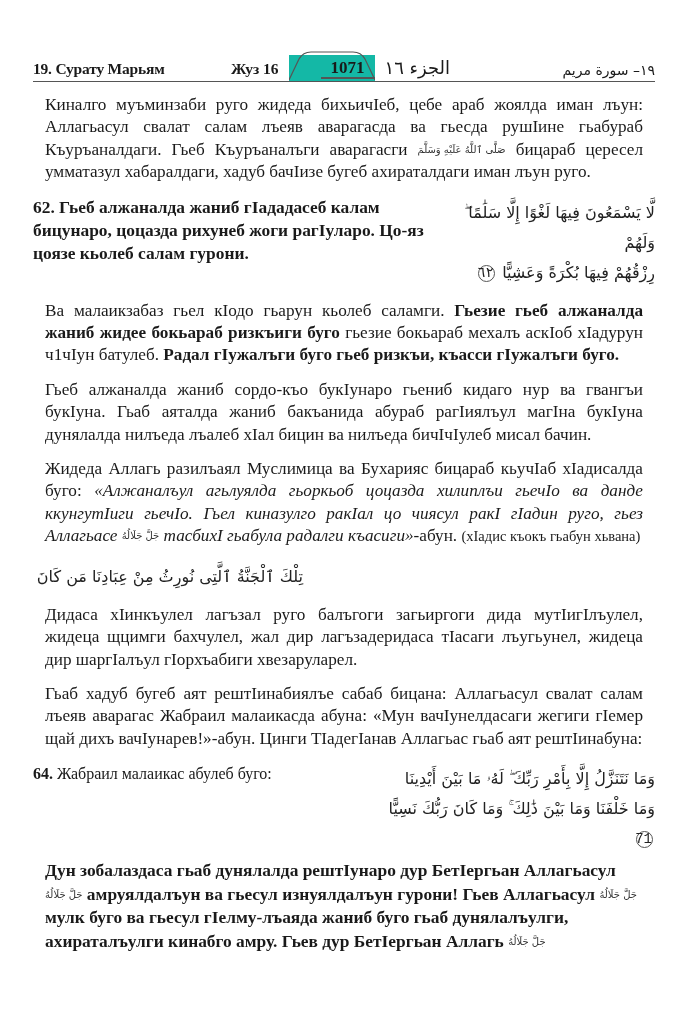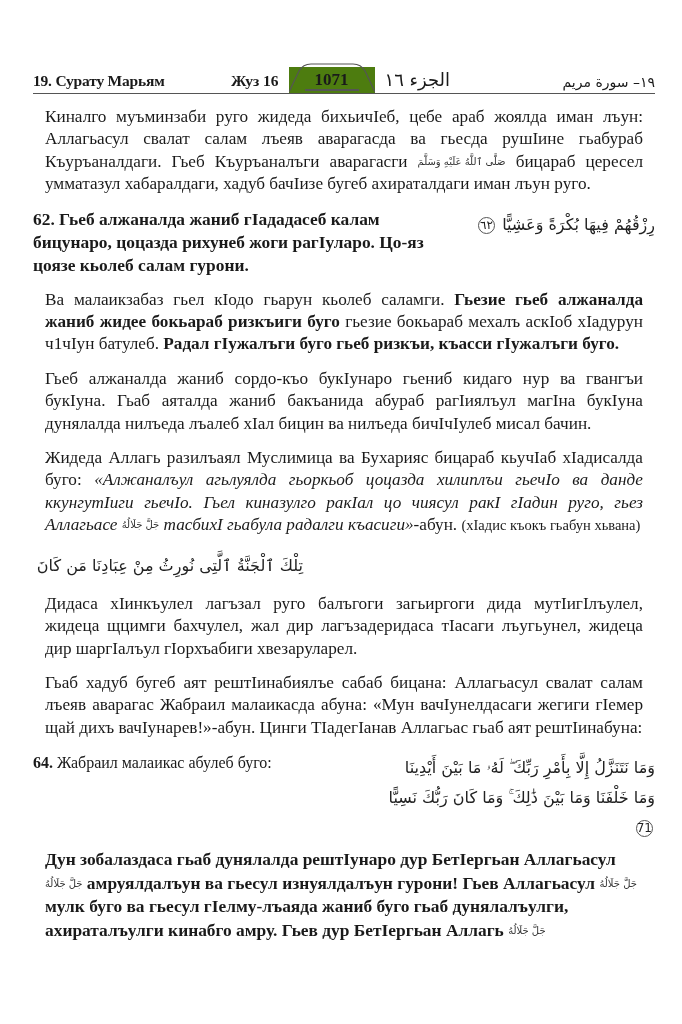--- a/index.html
+++ b/index.html
@@ -10,21 +10,21 @@
       overflow: hidden;
     }
     body {
       font-family: "Liberation Serif", "DejaVu Serif", serif;
       color: #1a1a1a;
       position: relative;
     }
     .page {
       position: absolute;
       left: 33px;
-      top: 68px;
+      top: 56px;
       width: 622px;
     }
     
     .header {
       position: relative;
       height: 26px;
       border-bottom: 1.5px solid #555;
       display: flex;
       align-items: flex-end;
       justify-content: space-between;
@@ -44,26 +44,26 @@
       font-weight: bold;
       font-size: 15.5px;
     }
     .header .juz {
       margin-right: 10px;
     }
     .page-num-box {
       position: relative;
       width: 86px;
       height: 26px;
-      text-align: center;
+      text-align: right;
       font-size: 17px;
       font-weight: bold;
       line-height: 26px;
       margin-bottom: -3px;
-      background: #4d7c0f;
+      background: #14b8a6;
     }
     .page-num-box svg {
       position: absolute;
       left: 0; top: -4px;
     }
     .page-num-box span {
       position: relative;
       z-index: 1;
       border-bottom: 2px solid #555;
       padding: 0 10px;
@@ -119,25 +119,26 @@
       text-align: right;
       line-height: 30px;
       color: #222;
       padding-top: 2px;
     }
     .ayah-mark {
       display: inline-block;
       width: 17px; height: 17px;
       border: 1px solid #555;
       border-radius: 50%;
-      font-size: 12px;
+      font-size: 14px;
       text-align: center;
       line-height: 15px;
       vertical-align: middle;
       margin-right: 2px;
+      font-family: Liberation Mono, monospace;
     }
   </style>
 </head>
 <body>
 
 <div class="page">
 
   <div class="header">
     <span class="left">19. Сурату Марьям</span>
     <div class="center">
@@ -153,20 +154,21 @@
     <span class="right">١٩– سورة مريم</span>
   </div>
 
   <div class="body">
 
     <p class="para"><span>Киналго муъминзаби руго жидеда бихьичIеб, цебе араб жоялда иман лъун: Аллагьасул свалат салам лъеяв аварагасда ва гьесда рушIине гьабураб Къуръаналдаги. Гьеб Къуръаналъги аварагасги </span><span class="salawat">صَلَّى ٱللَّهُ عَلَيْهِ وَسَلَّمَ</span><span> бицараб цересел умматазул хабаралдаги, хадуб бачIизе бугеб ахираталдаги иман лъун руго.</span></p>
 
     <div class="verse-block">
       <div class="tr" style="width:395px; font-size:17.4px;">62. Гьеб алжаналда жаниб гIададасеб калам бицунаро, цоцазда рихунеб жоги рагIуларо. Цо-яз цоязе кьолеб салам гурони.</div>
       <div class="ar" style="width:215px;">
+        <div>لَّا يَسْمَعُونَ فِيهَا لَغْوًا إِلَّا سَلَٰمًا ۖ وَلَهُمْ</div>
         <div><span>رِزْقُهُمْ فِيهَا بُكْرَةً وَعَشِيًّا</span> <span class="ayah-mark">٦٢</span></div>
       </div>
     </div>
 
     <p class="para"><span>Ва малаикзабаз гьел кIодо гьарун кьолеб саламги. </span><span class="bold">Гьезие гьеб алжаналда жаниб жидее бокьараб ризкъиги буго</span><span> гьезие бокьараб мехалъ аскIоб хIадурун ч1чIун батулеб. </span><span class="bold">Радал гIужалъги буго гьеб ризкъи, къасси гIужалъги буго.</span></p>
 
     <p class="para">Гьеб алжаналда жаниб сордо-къо букIунаро гьениб кидаго нур ва гвангъи букIуна. Гьаб аяталда жаниб бакъанида абураб рагIиялъул магIна букIуна дунялалда нилъеда лъалеб хIал бицин ва нилъеда бичIчIулеб мисал бачин.</p>
 
     <p class="para"><span>Жидеда Аллагь разилъаял Муслимица ва Бухарияс бицараб кьучIаб хIадисалда буго: </span><span class="italic">«Алжаналъул агьлуялда гьоркьоб цоцазда хилиплъи гьечIо ва данде ккунгутIиги гьечIо. Гьел киназулго ракIал цо чиясул ракI гIадин руго, гьез Аллагьасе </span><span class="salawat">جَلَّ جَلَالُهُ</span><span class="italic"> тасбихI гьабула радалги къасиги»</span><span>-абун. </span><span class="small">(хIадис къокъ гьабун хьвана)</span></p>
 

